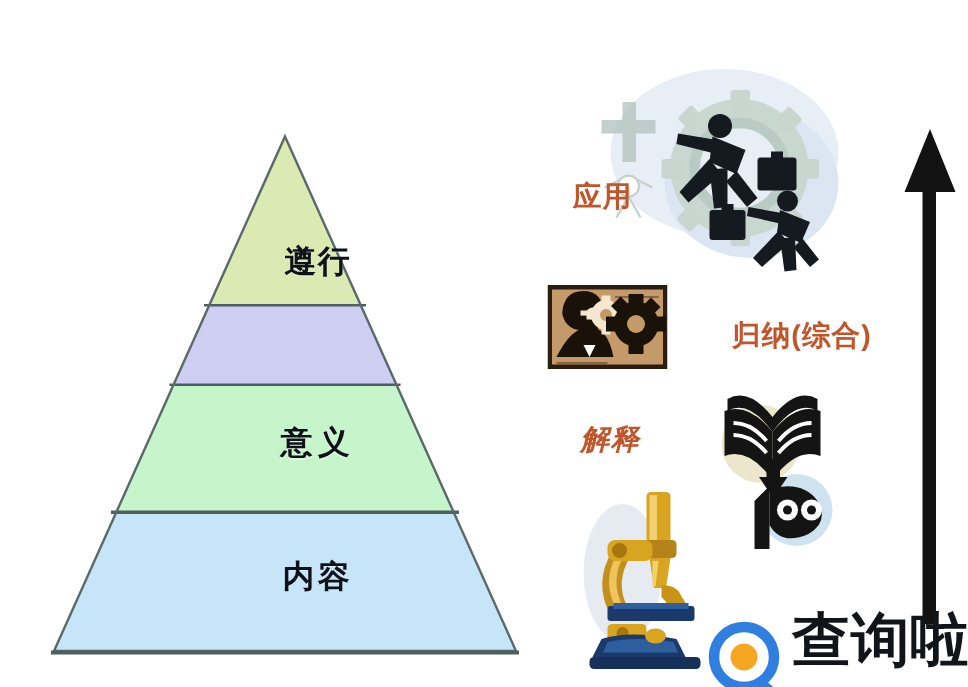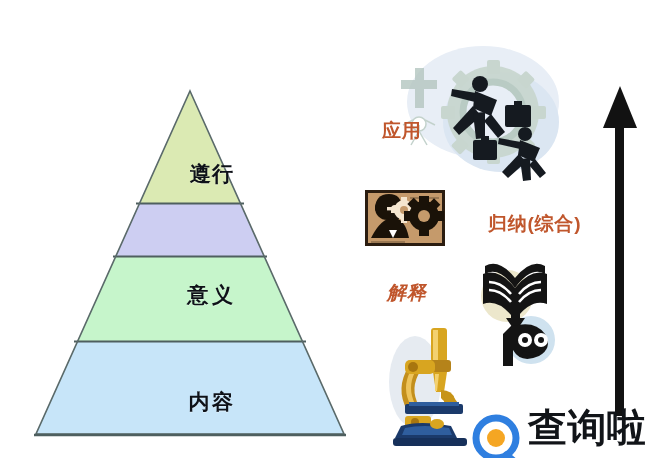--- a/index.html
+++ b/index.html
@@ -17,21 +17,21 @@
     font-weight:700;
     white-space:nowrap;
     text-align:center;
     letter-spacing:.06em;
     text-shadow:0 1px 0 rgba(255,255,255,.35);
     margin-left:44px;
   }
   #lbl-0{left:0;right:0;top:160px;font-size:21px;}
   #lbl-1{left:0;right:0;top:219px;font-size:21px;}
   #lbl-2{left:0;right:0;top:281px;font-size:21px;letter-spacing:.18em;}
-  #lbl-3{left:0;right:0;top:388px;font-size:21px;letter-spacing:.12em;}
+  #lbl-3{left:0;right:0;top:370px;font-size:21px;letter-spacing:.12em;}
 
   
   #right{position:absolute;left:355px;top:0;width:290px;height:346px;}
 
   .side-label{
     position:absolute;
     color:#c0562c;
     font-weight:700;
     font-size:19px;
     white-space:nowrap;

